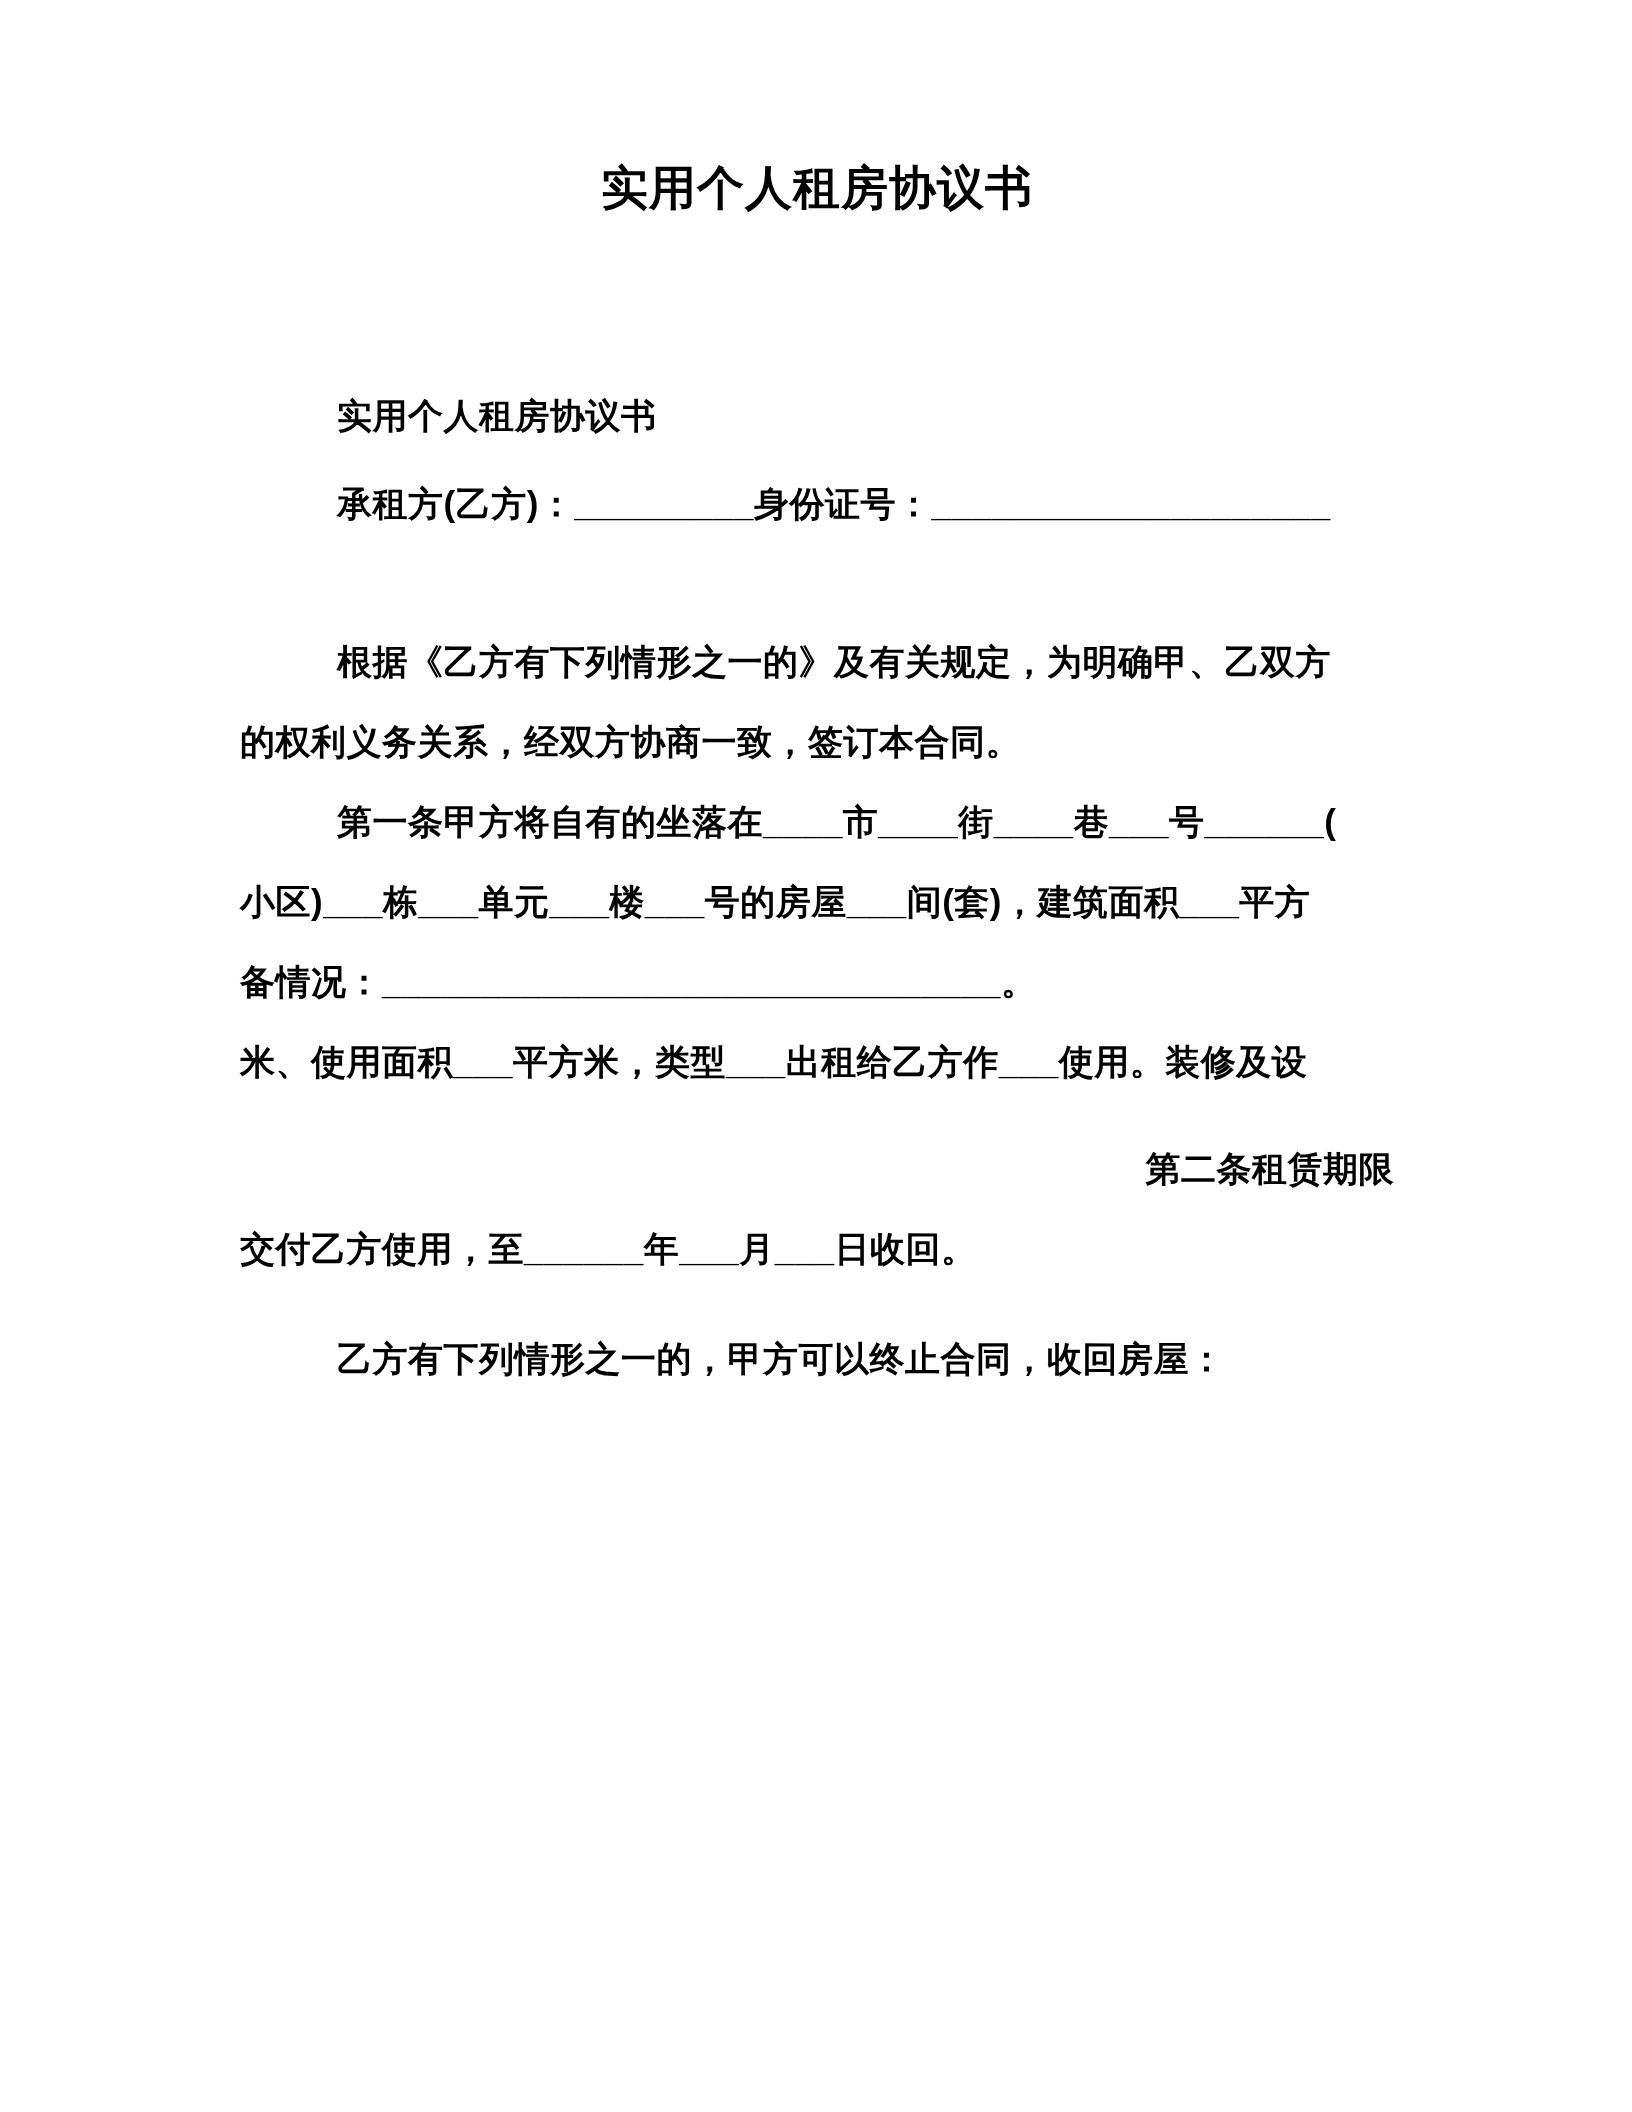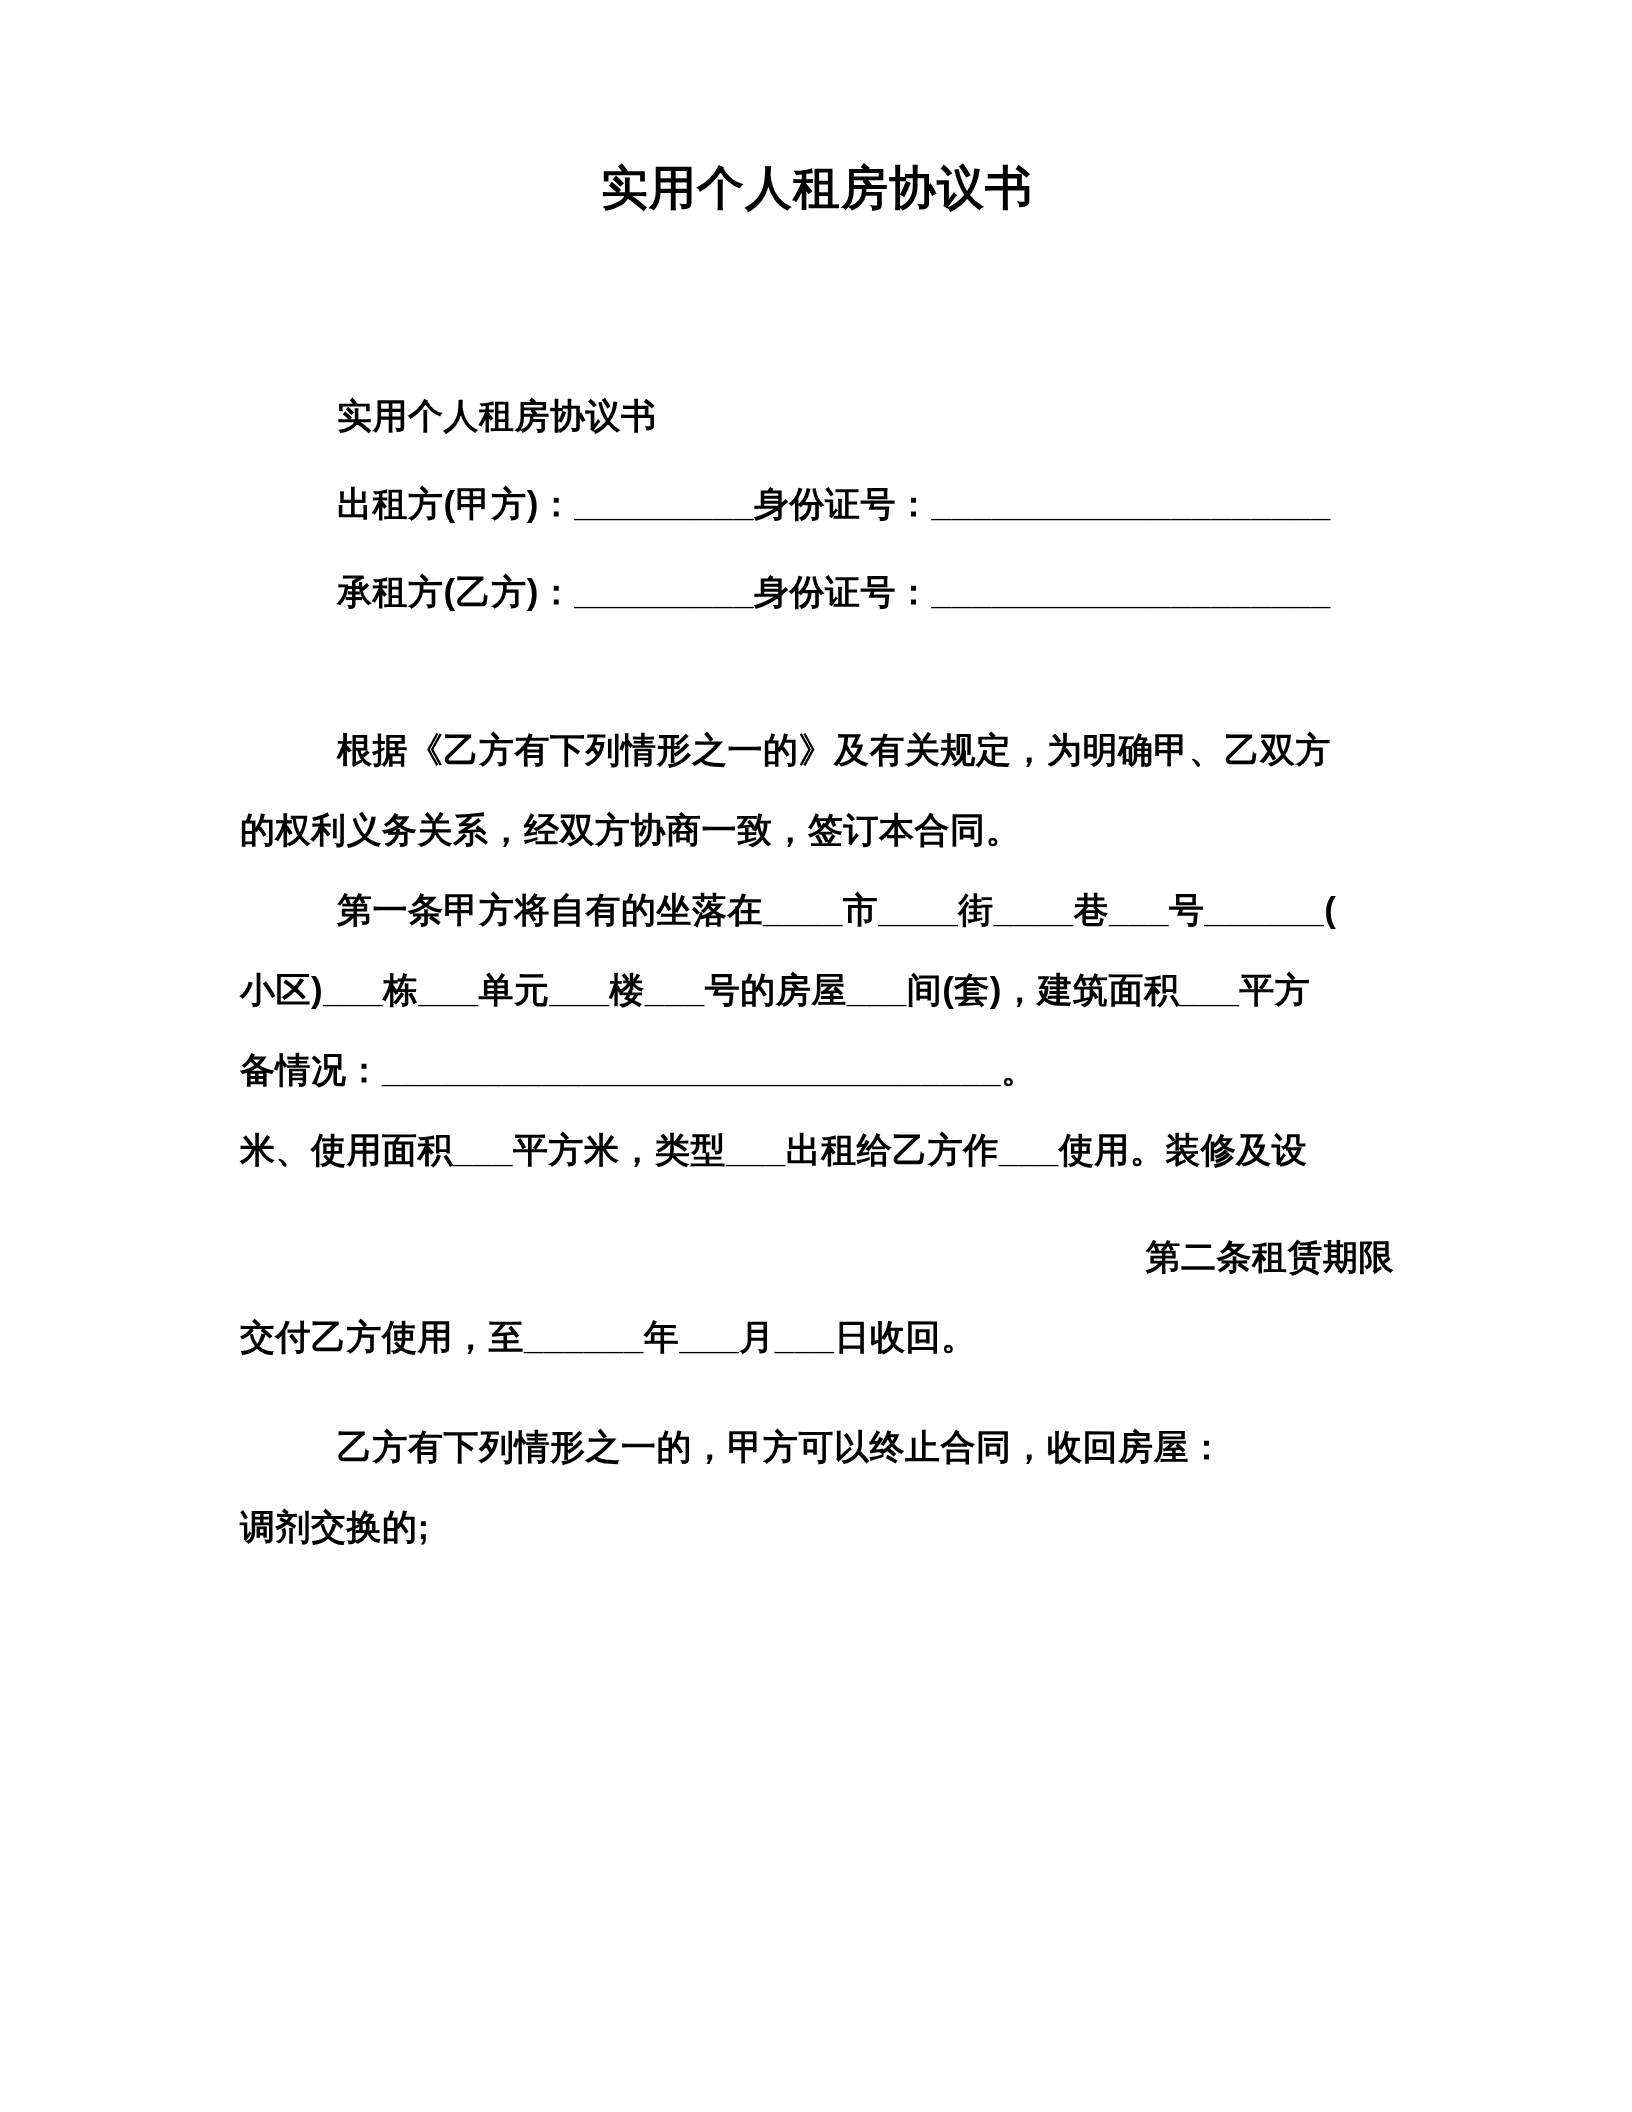--- a/index.html
+++ b/index.html
@@ -46,21 +46,20 @@
 </style>
 </head>
 <body>
 
 <div class="page">
 
   <h1 class="title">实用个人租房协议书</h1>
 
   <div class="line indent">实用个人租房协议书</div>
 
-  <div class="line indent mt8">出租方(甲方)：_________身份证号：____________________</div>
 
   <div class="line indent mt8">承租方(乙方)：_________身份证号：____________________</div>
 
   <div class="line indent mt78">根据《乙方有下列情形之一的》及有关规定，为明确甲、乙双方</div>
 
   <div class="line">的权利义务关系，经双方协商一致，签订本合同。</div>
 
   <div class="line indent">第一条甲方将自有的坐落在____市____街____巷___号______(</div>
 
   <div class="line">小区)___栋___单元___楼___号的房屋___间(套)，建筑面积___平方</div>
@@ -70,16 +69,15 @@
   <div class="line">米、使用面积___平方米，类型___出租给乙方作___使用。装修及设</div>
 
   <div class="line indent mt27">第二条租赁期限</div>
 
 
   <div class="line">交付乙方使用，至______年___月___日收回。</div>
 
   <div class="line indent mt30">乙方有下列情形之一的，甲方可以终止合同，收回房屋：</div>
 
 
-  <div class="line">调剂交换的;</div>
 
 
 </div>
 
 </body></html>

